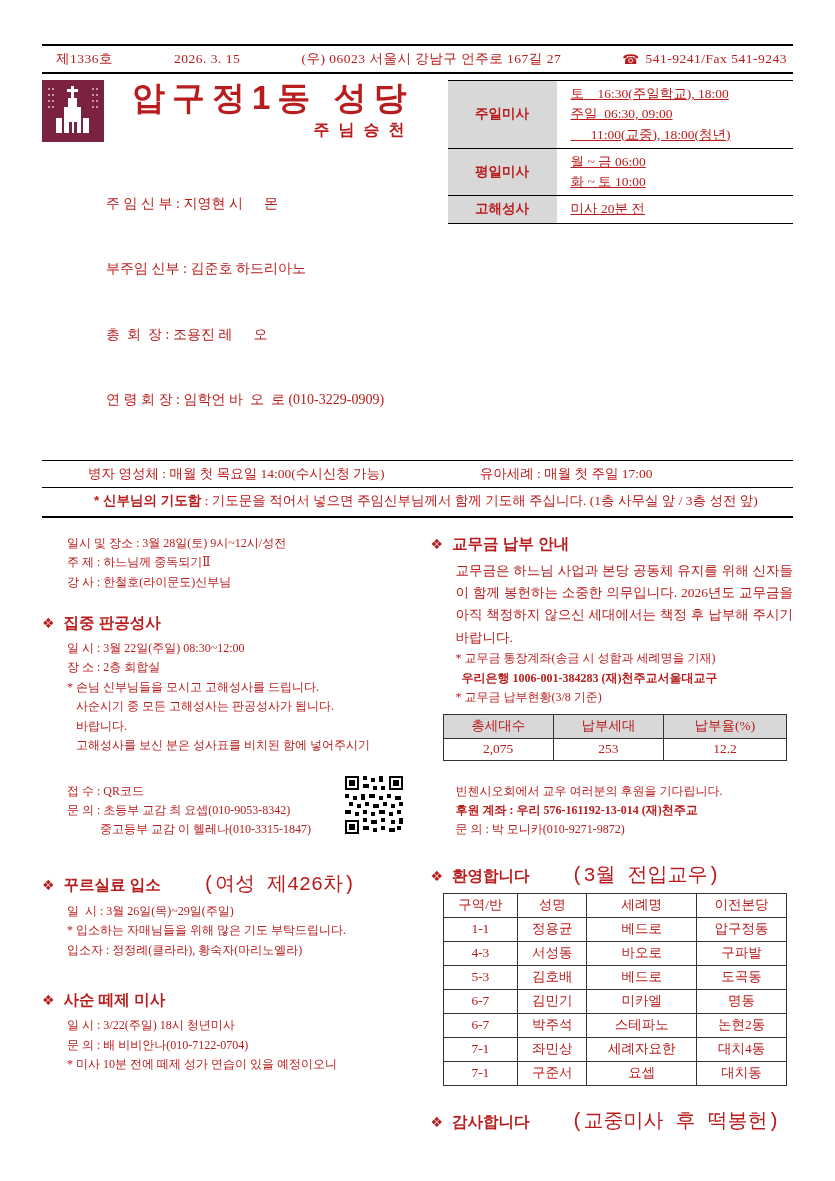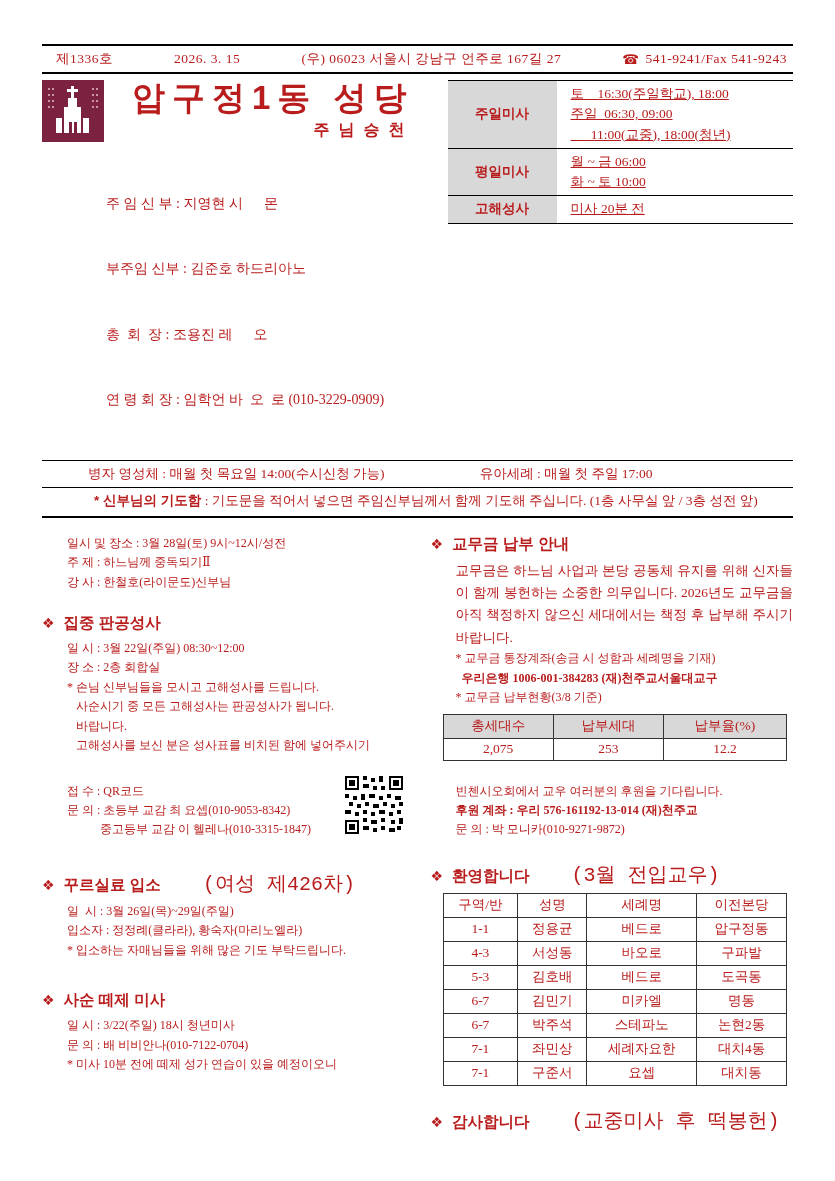--- a/index.html
+++ b/index.html
@@ -224,22 +224,22 @@
           <div>접 수 : QR코드</div>
           <div>문 의 : 초등부 교감 최 요셉(010-9053-8342)</div>
           <div>           중고등부 교감 이 헬레나(010-3315-1847)</div>
         </div>
       </section>
 
       <section style="margin-top:30px;">
         <div class="sec-title"><span class="bullet">❖</span><span>꾸르실료 입소</span><span class="suffix">(여성 제426차)</span></div>
         <div class="lines">
           <div>일  시 : 3월 26일(목)~29일(주일)</div>
+          <div>* 입소하는 자매님들을 위해 많은 기도 부탁드립니다.</div>
           <div>입소자 : 정정례(클라라), 황숙자(마리노엘라)</div>
-          <div>* 입소하는 자매님들을 위해 많은 기도 부탁드립니다.</div>
         </div>
       </section>
 
       <section style="margin-top:30px;">
         <div class="sec-title"><span class="bullet">❖</span><span>사순 떼제 미사</span></div>
         <div class="lines">
           <div>일 시 : 3/22(주일) 18시 청년미사</div>
           <div>문 의 : 배 비비안나(010-7122-0704)</div>
           <div>* 미사 10분 전에 떼제 성가 연습이 있을 예정이오니</div>
 

